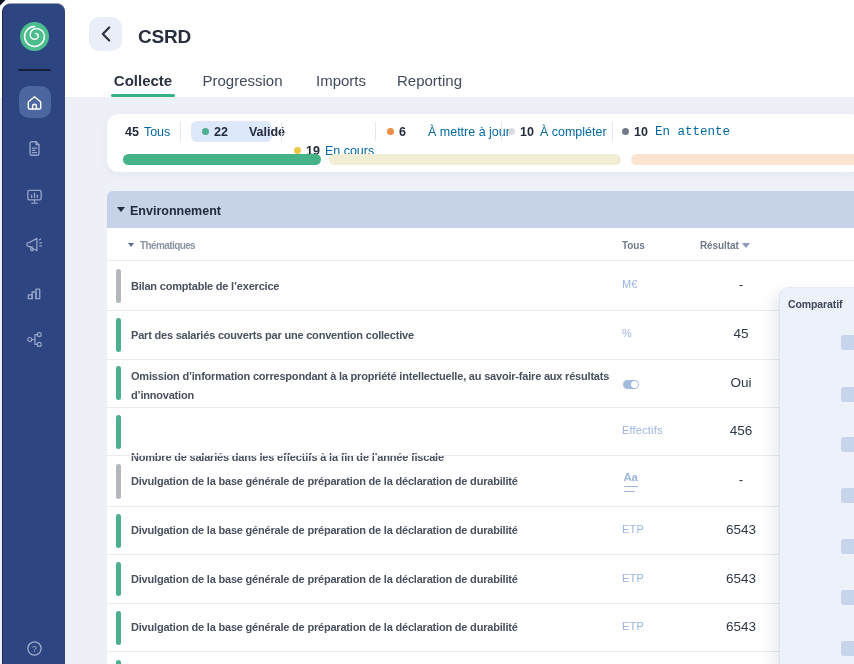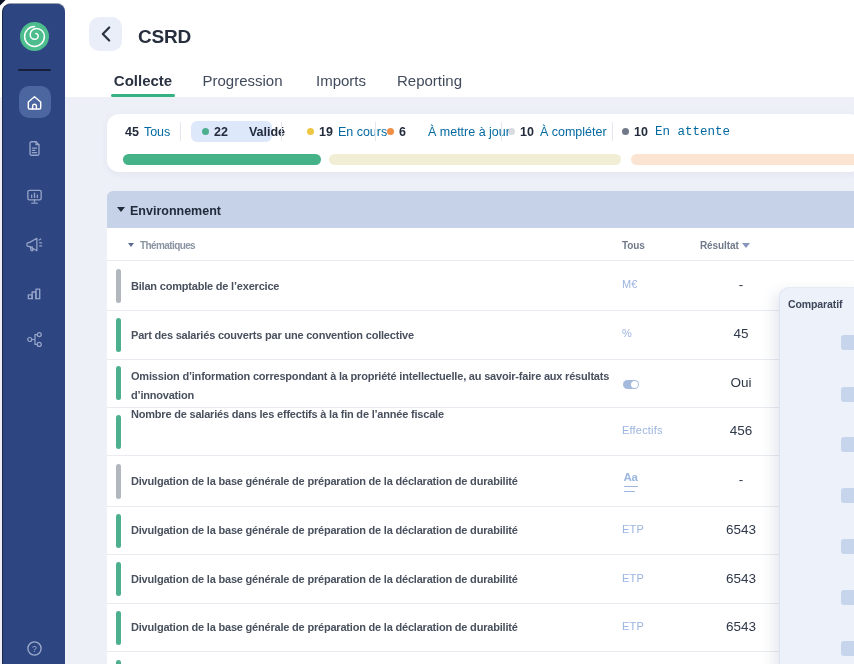--- a/index.html
+++ b/index.html
@@ -127,21 +127,21 @@
     <span class="lbl" style="margin-left:5px;">Tous</span>
   </div>
   <div class="abs vdiv" style="left:180px;"></div>
   <div id="chip" class="abs"></div>
   <div class="abs chiprow" style="left:202px;">
     <span class="dot" style="background:#4caf8e;"></span>
     <span class="num" style="margin-left:5px;">22</span>
     <span class="num" style="margin-left:21px;">Validé</span>
   </div>
   <div class="abs vdiv" style="left:281px;"></div>
-  <div class="abs chiprow" style="left:307px;">
+  <div class="abs chiprow" style="left:294px;margin-top:19px;">
     <span class="dot" style="background:#eec643;"></span>
     <span class="num" style="margin-left:5px;">19</span>
     <span class="lbl" style="margin-left:5px;text-align:right;">En cours</span>
   </div>
   <div class="abs vdiv" style="left:374.5px;"></div>
   <div class="abs chiprow" style="left:387px;">
     <span class="dot" style="background:#ef8e44;"></span>
     <span class="num" style="margin-left:5px;">6</span>
     <span class="lbl" style="margin-left:22px;">À mettre à jour</span>
   </div>
@@ -187,21 +187,21 @@
   <div class="abs hsep" style="top:359px;"></div>
 
   <div class="abs bar g" style="top:366px; height:34px;"></div>
   <div class="abs rowtxt" style="left:131px; top:366.8px; width:500px;">Omission d’information correspondant à la propriété intellectuelle, au savoir-faire aux résultats d’innovation</div>
   <div class="abs" style="left:623px; top:380px; width:16px; height:9px; border-radius:4.5px; background:#a5bbde;"></div>
   <div class="abs" style="left:630.5px; top:380.8px; width:7.4px; height:7.4px; border-radius:50%; background:#fff;"></div>
   <div class="abs res" style="top:375px;">Oui</div>
   <div class="abs hsep" style="top:407px;"></div>
 
   <div class="abs bar g" style="top:415px; height:34px;"></div>
-  <div class="abs rowtxt" style="left:131px; top:405px;">Nombre de salariés dans les effectifs à la fin de l’année fiscale</div>
+  <div class="abs rowtxt" style="left:131px; top:448px;">Nombre de salariés dans les effectifs à la fin de l’année fiscale</div>
   <div class="abs typ" style="top:424px;">Effectifs</div>
   <div class="abs res" style="top:423px;">456</div>
   <div class="abs hsep" style="top:455px;"></div>
 
   <div class="abs bar gr" style="top:464px; height:35px;"></div>
   <div class="abs rowtxt" style="left:131px; top:471.8px;">Divulgation de la base générale de préparation de la déclaration de durabilité</div>
   <div class="abs" style="left:623.5px; top:470.5px; font-size:11.5px; font-weight:700; color:#9db6e0; letter-spacing:-0.3px;">Aa</div>
   <div class="abs" style="left:624px; top:485.5px; width:13.7px; height:1.6px; background:#9db6e0; border-radius:1px;"></div>
   <div class="abs" style="left:624px; top:490.8px; width:10.6px; height:1.6px; background:#9db6e0; border-radius:1px;"></div>
   <div class="abs res" style="top:472px;">-</div>

